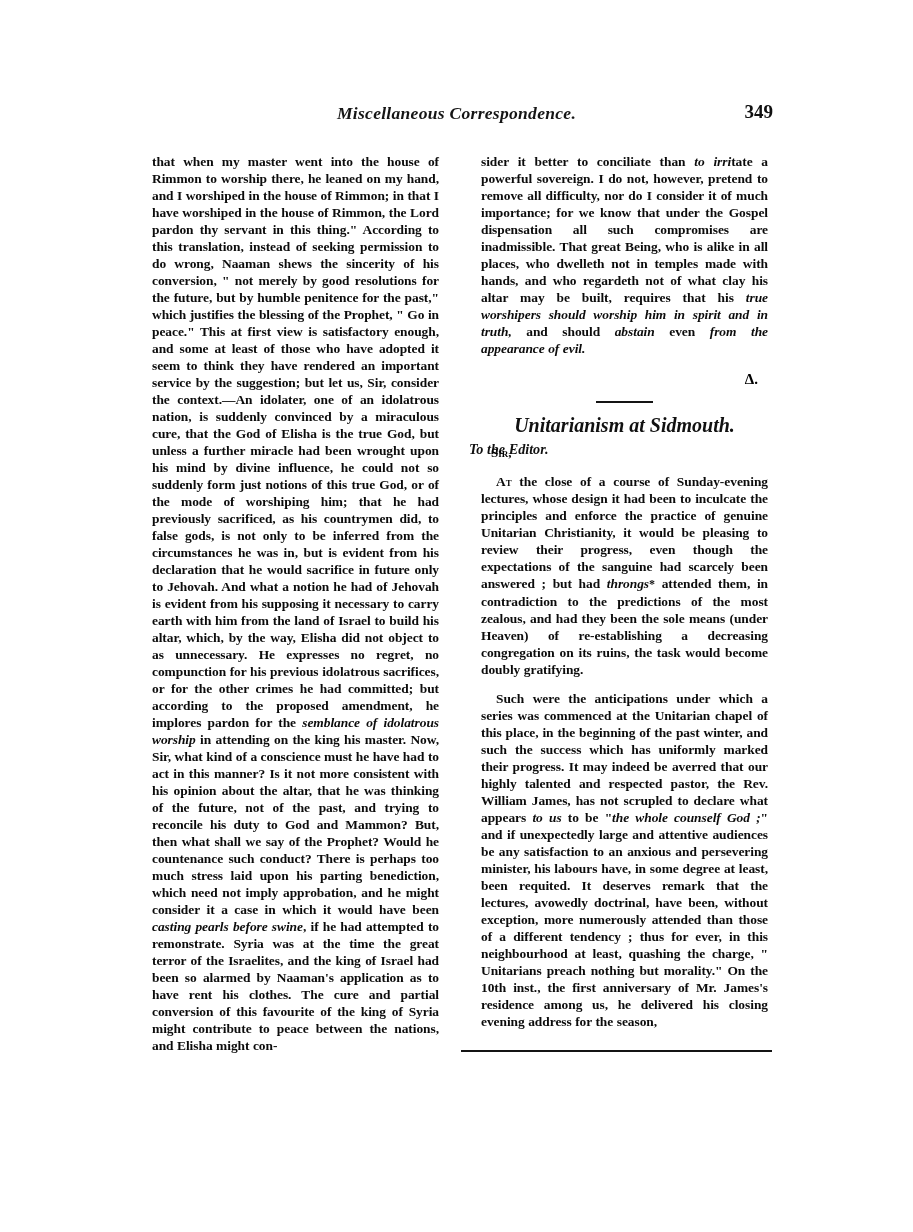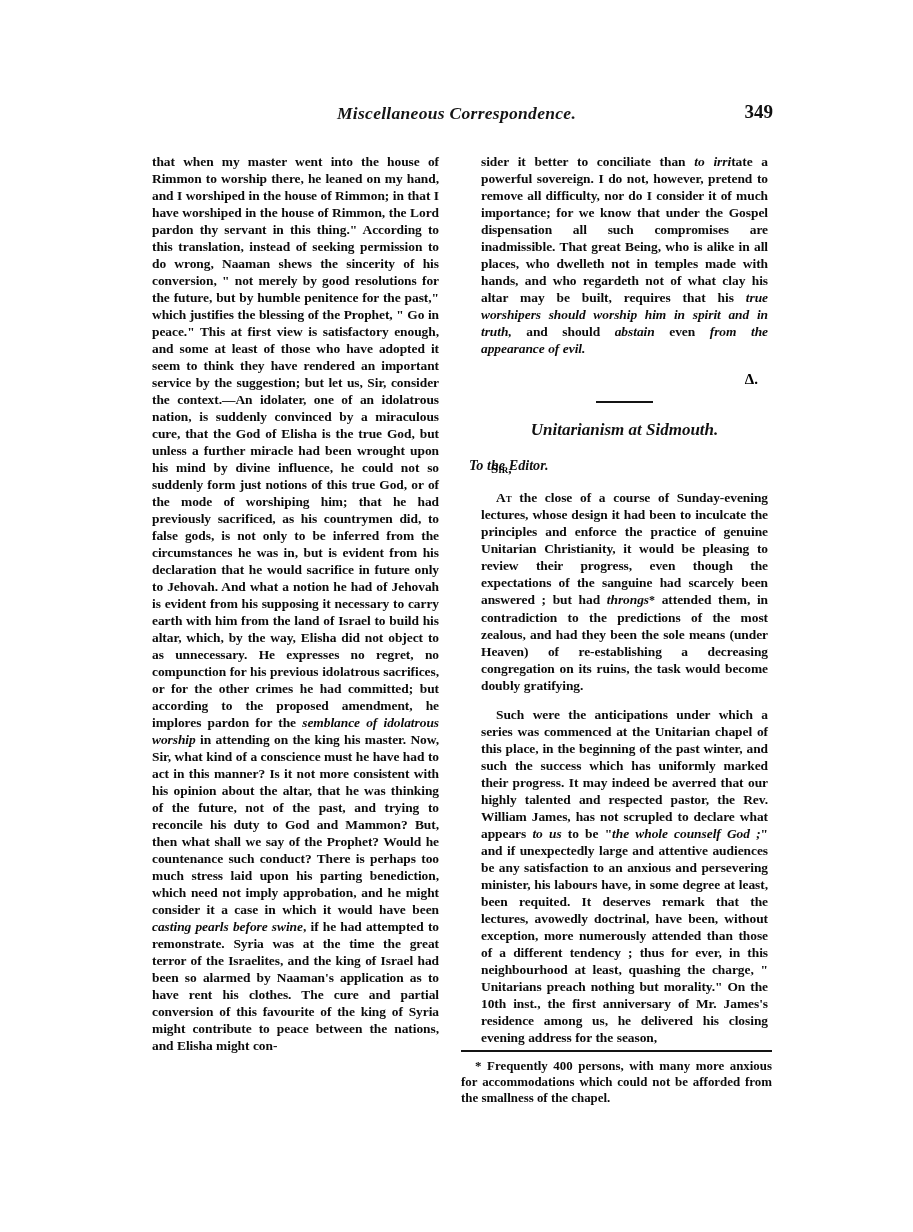--- a/index.html
+++ b/index.html
@@ -99,25 +99,25 @@
 
   
   .art-rule {
     width: 57px;
     height: 2px;
     background: #141414;
     margin: 12px auto 12px auto;
   }
 
   .art-title {
-    margin: 16px;
+    margin: 0;
     text-align: center;
     font-style: italic;
     font-weight: bold;
-    font-size: 17px;
+    font-size: 20px;
     line-height: 21px;
     color: #111111;
   }
   .art-subtitle {
     margin: 4px 0 2px 0;
     text-align: left;
     font-style: italic;
     font-weight: bold;
     font-size: 14.2px;
     line-height: 19px;
@@ -205,16 +205,15 @@
 
       <p class="body indent"><span class="smallcaps">At</span><span> the close of a course of Sunday-evening lectures, whose design it had been to inculcate the principles and enforce the practice of genuine Unitarian Christianity, it would be pleasing to review their progress, even though the expectations of the sanguine had scarcely been answered ; but had </span><span class="it">throngs</span><span class="fn-mark">*</span><span> attended them, in contradiction to the predictions of the most zealous, and had they been the sole means (under Heaven) of re-establishing a decreasing congregation on its ruins, the task would become doubly gratifying.</span></p>
 
       <p class="body indent"><span>Such were the anticipations under which a series was commenced at the Unitarian chapel of this place, in the beginning of the past winter, and such the success which has uniformly marked their progress. It may indeed be averred that our highly talented and respected pastor, the Rev. William James, has not scrupled to declare what appears </span><span class="it">to us</span><span> to be "</span><span class="it">the whole counself God ;</span><span>" and if unexpectedly large and attentive audiences be any satisfaction to an anxious and persevering minister, his labours have, in some degree at least, been requited. It deserves remark that the lectures, avowedly doctrinal, have been, without exception, more numerously attended than those of a different tendency ; thus for ever, in this neighbourhood at least, quashing the charge, " Unitarians preach nothing but morality." On the 10th inst., the first anniversary of Mr. James's residence among us, he delivered his closing evening address for the season,</span></p>
 
     </div>
   </div>
 
   <div class="footnote-wrap">
     <div class="fn-rule"></div>
-    <p class="footnote"><span>*</span><span> Frequently 400 persons, with many more anxious for accommodations which could not be afforded from the smallness of the chapel.</span></p>
   </div>
 
 </div>
 
 </body></html>

